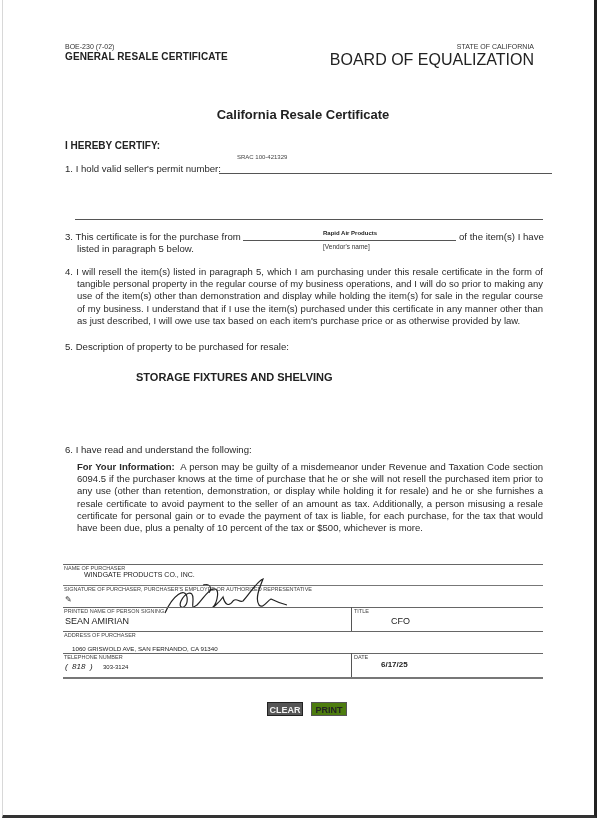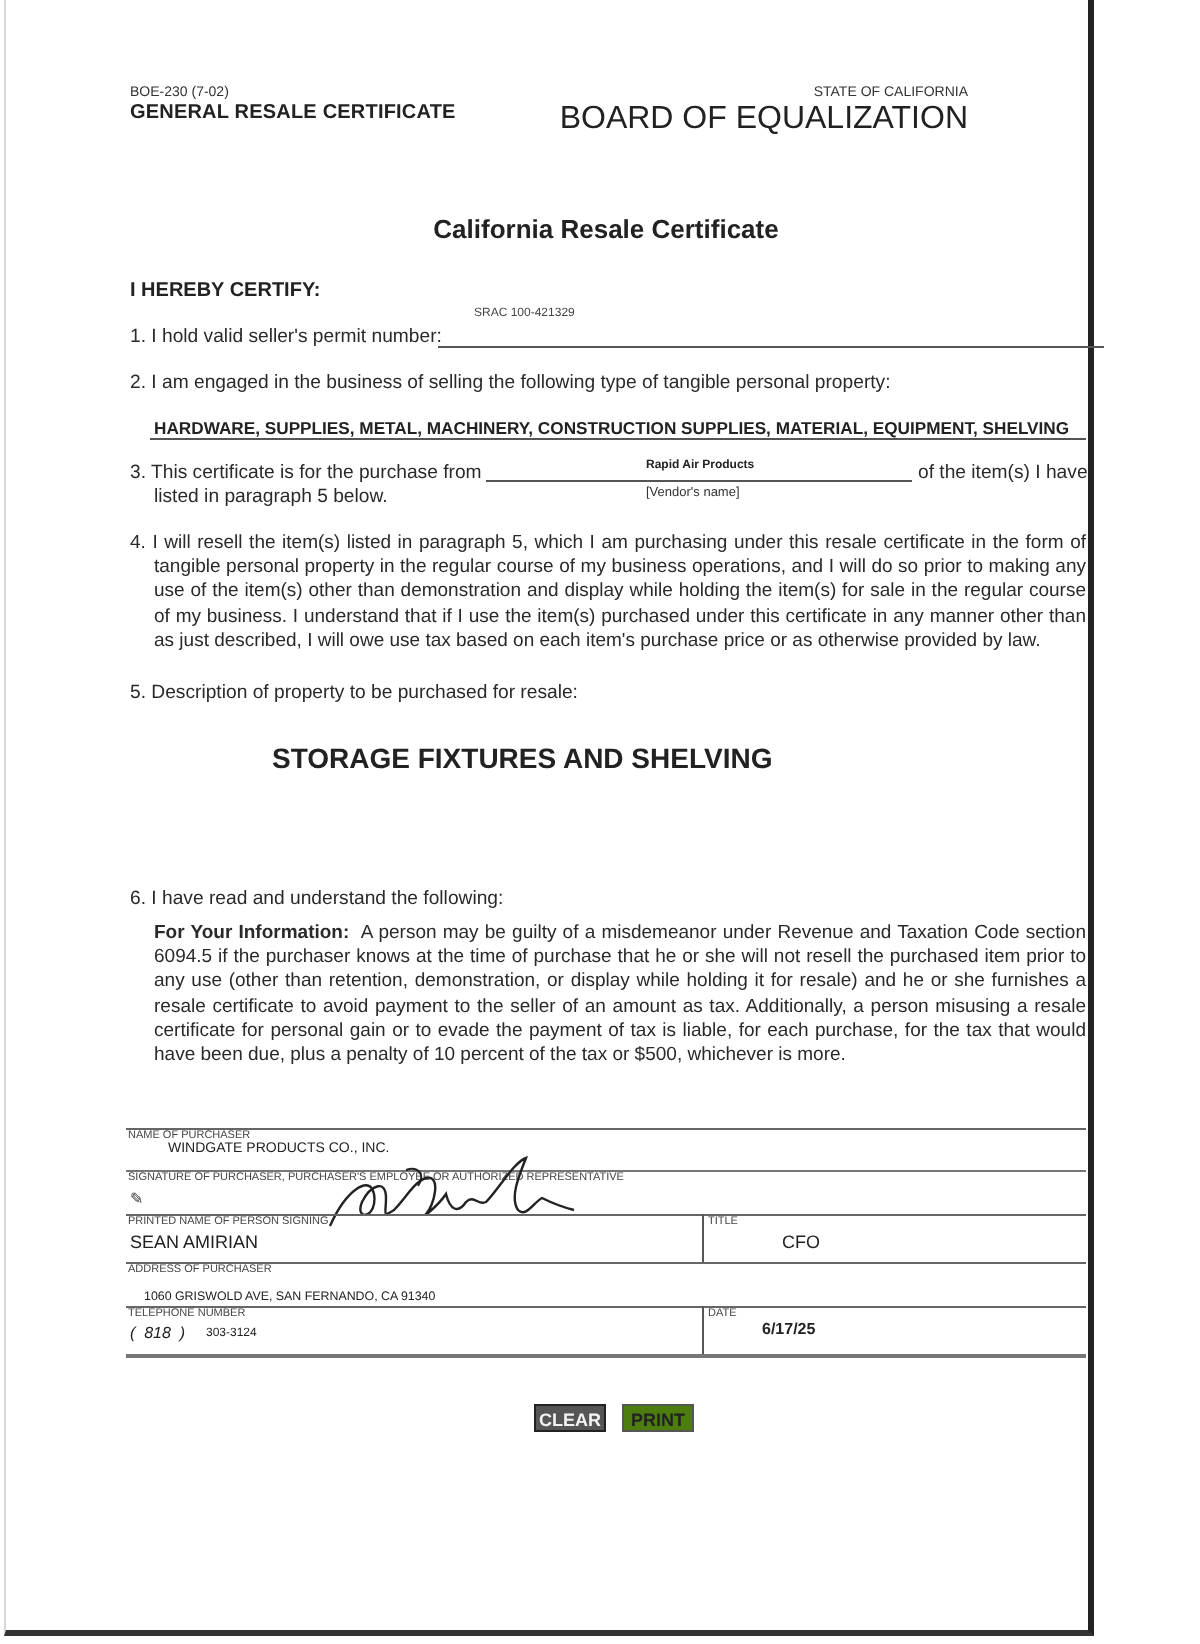--- a/index.html
+++ b/index.html
@@ -1,21 +1,21 @@
 <!DOCTYPE html>
 <html><head>
   <meta charset="utf-8">
   <style>
     html, body { margin: 0; padding: 0; }
     body {
       width: 600px; height: 822px; background: #ffffff; position: relative; overflow: hidden;
       font-family: "Liberation Sans", sans-serif; color: #222;
     }
     .page {
-      position: absolute; left: 2px; top: 0; width: 545px; height: 818px;
+      position: absolute; left: 2px; top: 0; width: 595px; height: 818px;
       border-left: 1px solid #d8d8d8; border-right: 3px solid #222; border-bottom: 3px solid #333;
       box-sizing: border-box; background: #fff;
     }
     .abs { position: absolute; }
     .form-code { left: 62px; top: 43px; font-size: 7px; color: #333; }
     .form-name { left: 62px; top: 51px; font-size: 10px; font-weight: bold; color: #222; letter-spacing: 0.1px; }
     .state { right: 60px; top: 43px; font-size: 7px; color: #333; text-align: right; }
     .board { right: 60px; top: 51px; font-size: 16px; color: #222; text-align: right; }
     .title { left: 0; width: 600px; top: 107px; text-align: center; font-size: 13px; font-weight: bold; color: #222; }
     .certify { left: 62px; top: 140px; font-size: 10px; font-weight: bold; }
@@ -46,35 +46,33 @@
   <div class="abs board">BOARD OF EQUALIZATION</div>
 
   <div class="abs title">California Resale Certificate</div>
 
   <div class="abs certify">I HEREBY CERTIFY:</div>
 
   <div class="abs t" style="left:62px; top:163px;">1. I hold valid seller's permit number:</div>
   <div class="abs small" style="left:234px; top:154px;">SRAC 100-421329</div>
   <div class="line" style="left:216px; top:173px; width:333px;"></div>
 
-  <div class="abs t" style="left:62px; top:186px;">2. I am engaged in the business of selling the following type of tangible personal property:</div>
-  <div class="abs hand" style="left:74px; top:209px; font-size:8.6px; white-space:nowrap;">HARDWARE, SUPPLIES, METAL, MACHINERY, CONSTRUCTION SUPPLIES,  MATERIAL, EQUIPMENT, SHELVING</div>
   <div class="line" style="left:72px; top:219px; width:468px;"></div>
 
   <div class="abs t" style="left:62px; top:231px;">3. This certificate is for the purchase from</div>
   <div class="abs hand" style="left:320px; top:230px; font-size:6px;">Rapid Air Products</div>
   <div class="line" style="left:240px; top:240px; width:213px;"></div>
   <div class="abs t" style="left:456px; top:231px;">of the item(s) I have</div>
   <div class="abs t" style="left:74px; top:243px;">listed in paragraph 5 below.</div>
   <div class="abs" style="left:320px; top:243px; font-size:6.5px; color:#333;">[Vendor's name]</div>
 
   <div class="para" style="left:62px; top:266px; width:478px; text-indent:-12px; padding-left:12px; box-sizing:border-box;">4. I will resell the item(s) listed in paragraph 5, which I am purchasing under this resale certificate in the form of tangible personal property in the regular course of my business operations, and I will do so prior to making any use of the item(s) other than demonstration and display while holding the item(s) for sale in the regular course of my business.  I understand that if I use the item(s) purchased under this certificate in any manner other than as just described, I will owe use tax based on each item's purchase price or as otherwise provided by law.</div>
 
   <div class="abs t" style="left:62px; top:341px;">5. Description of property to be purchased for resale:</div>
-  <div class="abs hand" style="left:133px; top:371px; font-size:14px; white-space:nowrap;">STORAGE FIXTURES AND SHELVING</div>
+  <div class="abs hand" style="left:133px; top:371px; font-size:11px; white-space:nowrap;">STORAGE FIXTURES AND SHELVING</div>
 
   <div class="abs t" style="left:62px; top:444px;">6. I have read and understand the following:</div>
   <div class="para" style="left:74px; top:461px; width:466px;">
     <span style="font-weight:bold;">For Your Information:</span>&nbsp;
     <span>A person may be guilty of a misdemeanor under Revenue and Taxation Code section 6094.5 if the purchaser knows at the time of purchase that he or she will not resell the purchased item prior to any use (other than retention, demonstration, or display while holding it for resale) and he or she furnishes a resale certificate to avoid payment to the seller of an amount as tax.  Additionally, a person misusing a resale certificate for personal gain or to evade the payment of tax is liable, for each purchase, for the tax that would have been due, plus a penalty of 10 percent of the tax or $500, whichever is more.</span>
   </div>
 
   <div class="line" style="left:60px; top:564px; width:480px; background:#666;"></div>
   <div class="fieldlabel" style="left:61px; top:565px;">NAME OF PURCHASER</div>
   <div class="fieldval" style="left:81px; top:571px; font-size:7px;">WINDGATE PRODUCTS CO., INC.</div>

